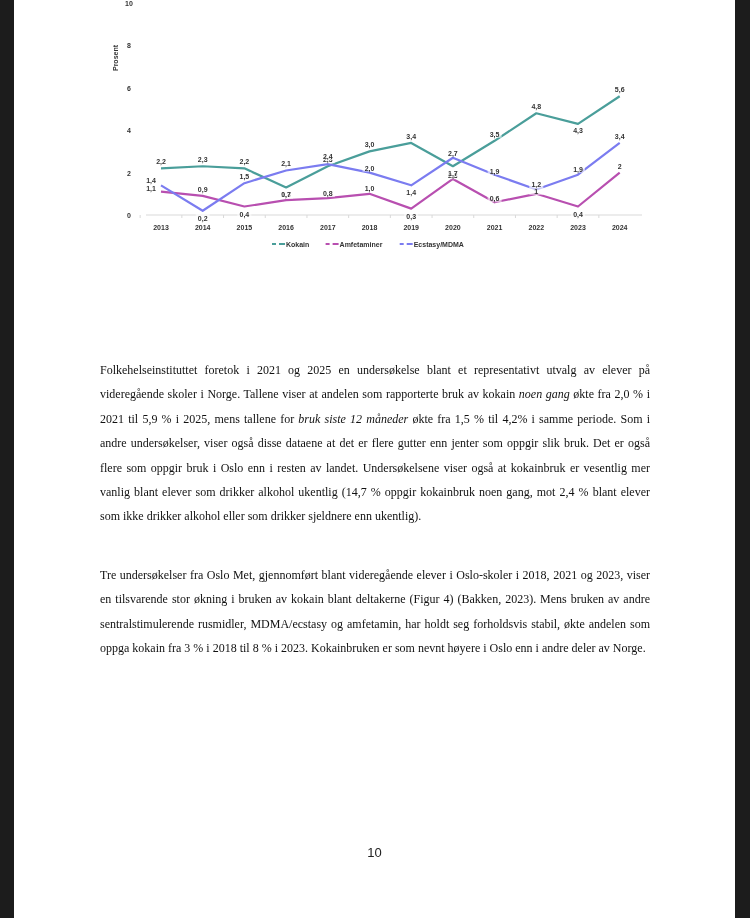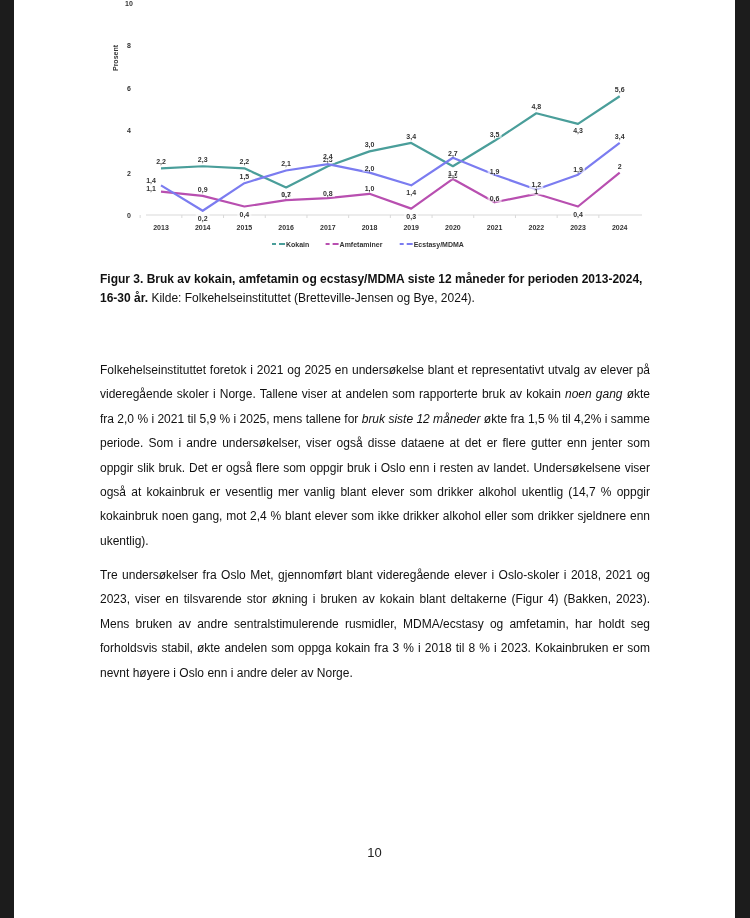--- a/index.html
+++ b/index.html
@@ -20,20 +20,21 @@
   }
   .caption b { font-weight: bold; }
   .section-heading {
     position: absolute; left: 86px; top: 343px;
     font-size: 13px; color: #2f5597; line-height: 17px;
   }
   .para {
     position: absolute; left: 86px; width: 550px;
     font-size: 12px; line-height: 24.4px; color: #111;
     text-align: justify;
+    font-family: Liberation Serif, serif;
   }
   .para i { font-style: italic; }
   .page-number {
     position: absolute; left: 0; width: 721px; top: 845px;
     text-align: center; font-size: 13px; color: #222;
   }
   svg text { font-family: "Liberation Sans", sans-serif; }
 </style>
 </head>
 <body>
@@ -170,23 +171,20 @@
           <text x="325.6" y="247" font-size="7" font-weight="bold" fill="#333">Amfetaminer</text>
         </g>
         <g>
           <line x1="385.70000000000005" y1="244" x2="389.70000000000005" y2="244" stroke="#7b7cf0" stroke-width="2"></line>
           <line x1="392.70000000000005" y1="244" x2="398.70000000000005" y2="244" stroke="#7b7cf0" stroke-width="2"></line>
           <text x="399.70000000000005" y="247" font-size="7" font-weight="bold" fill="#333">Ecstasy/MDMA</text>
         </g>
       </g>
   </svg>
 
-  <div class="caption">
-    <b>Figur 3. Bruk av kokain, amfetamin og ecstasy/MDMA siste 12 måneder for perioden 2013-2024, 16-30 år.</b><span> Kilde: Folkehelseinstituttet (Bretteville-Jensen og Bye, 2024).</span>
-  </div>
 
 
   <div class="para" style="top:358px;"><span>Folkehelseinstituttet foretok i 2021 og 2025 en undersøkelse blant et representativt utvalg av elever på videregående skoler i Norge. Tallene viser at andelen som rapporterte bruk av kokain </span><i>noen gang</i><span> økte fra 2,0 % i 2021 til 5,9 % i 2025, mens tallene for </span><i>bruk siste 12 måneder</i><span> økte fra 1,5 % til 4,2% i samme periode. Som i andre undersøkelser, viser også disse dataene at det er flere gutter enn jenter som oppgir slik bruk. Det er også flere som oppgir bruk i Oslo enn i resten av landet. Undersøkelsene viser også at kokainbruk er vesentlig mer vanlig blant elever som drikker alkohol ukentlig (14,7 % oppgir kokainbruk noen gang, mot 2,4 % blant elever som ikke drikker alkohol eller som drikker sjeldnere enn ukentlig).</span></div>
 
   <div class="para" style="top:563px;">Tre undersøkelser fra Oslo Met, gjennomført blant videregående elever i Oslo-skoler i 2018, 2021 og 2023, viser en tilsvarende stor økning i bruken av kokain blant deltakerne (Figur 4) (Bakken, 2023). Mens bruken av andre sentralstimulerende rusmidler, MDMA/ecstasy og amfetamin, har holdt seg forholdsvis stabil, økte andelen som oppga kokain fra 3 % i 2018 til 8 % i 2023. Kokainbruken er som nevnt høyere i Oslo enn i andre deler av Norge.</div>
 
   <div class="page-number">10</div>
 </div>
 
 </body></html>

